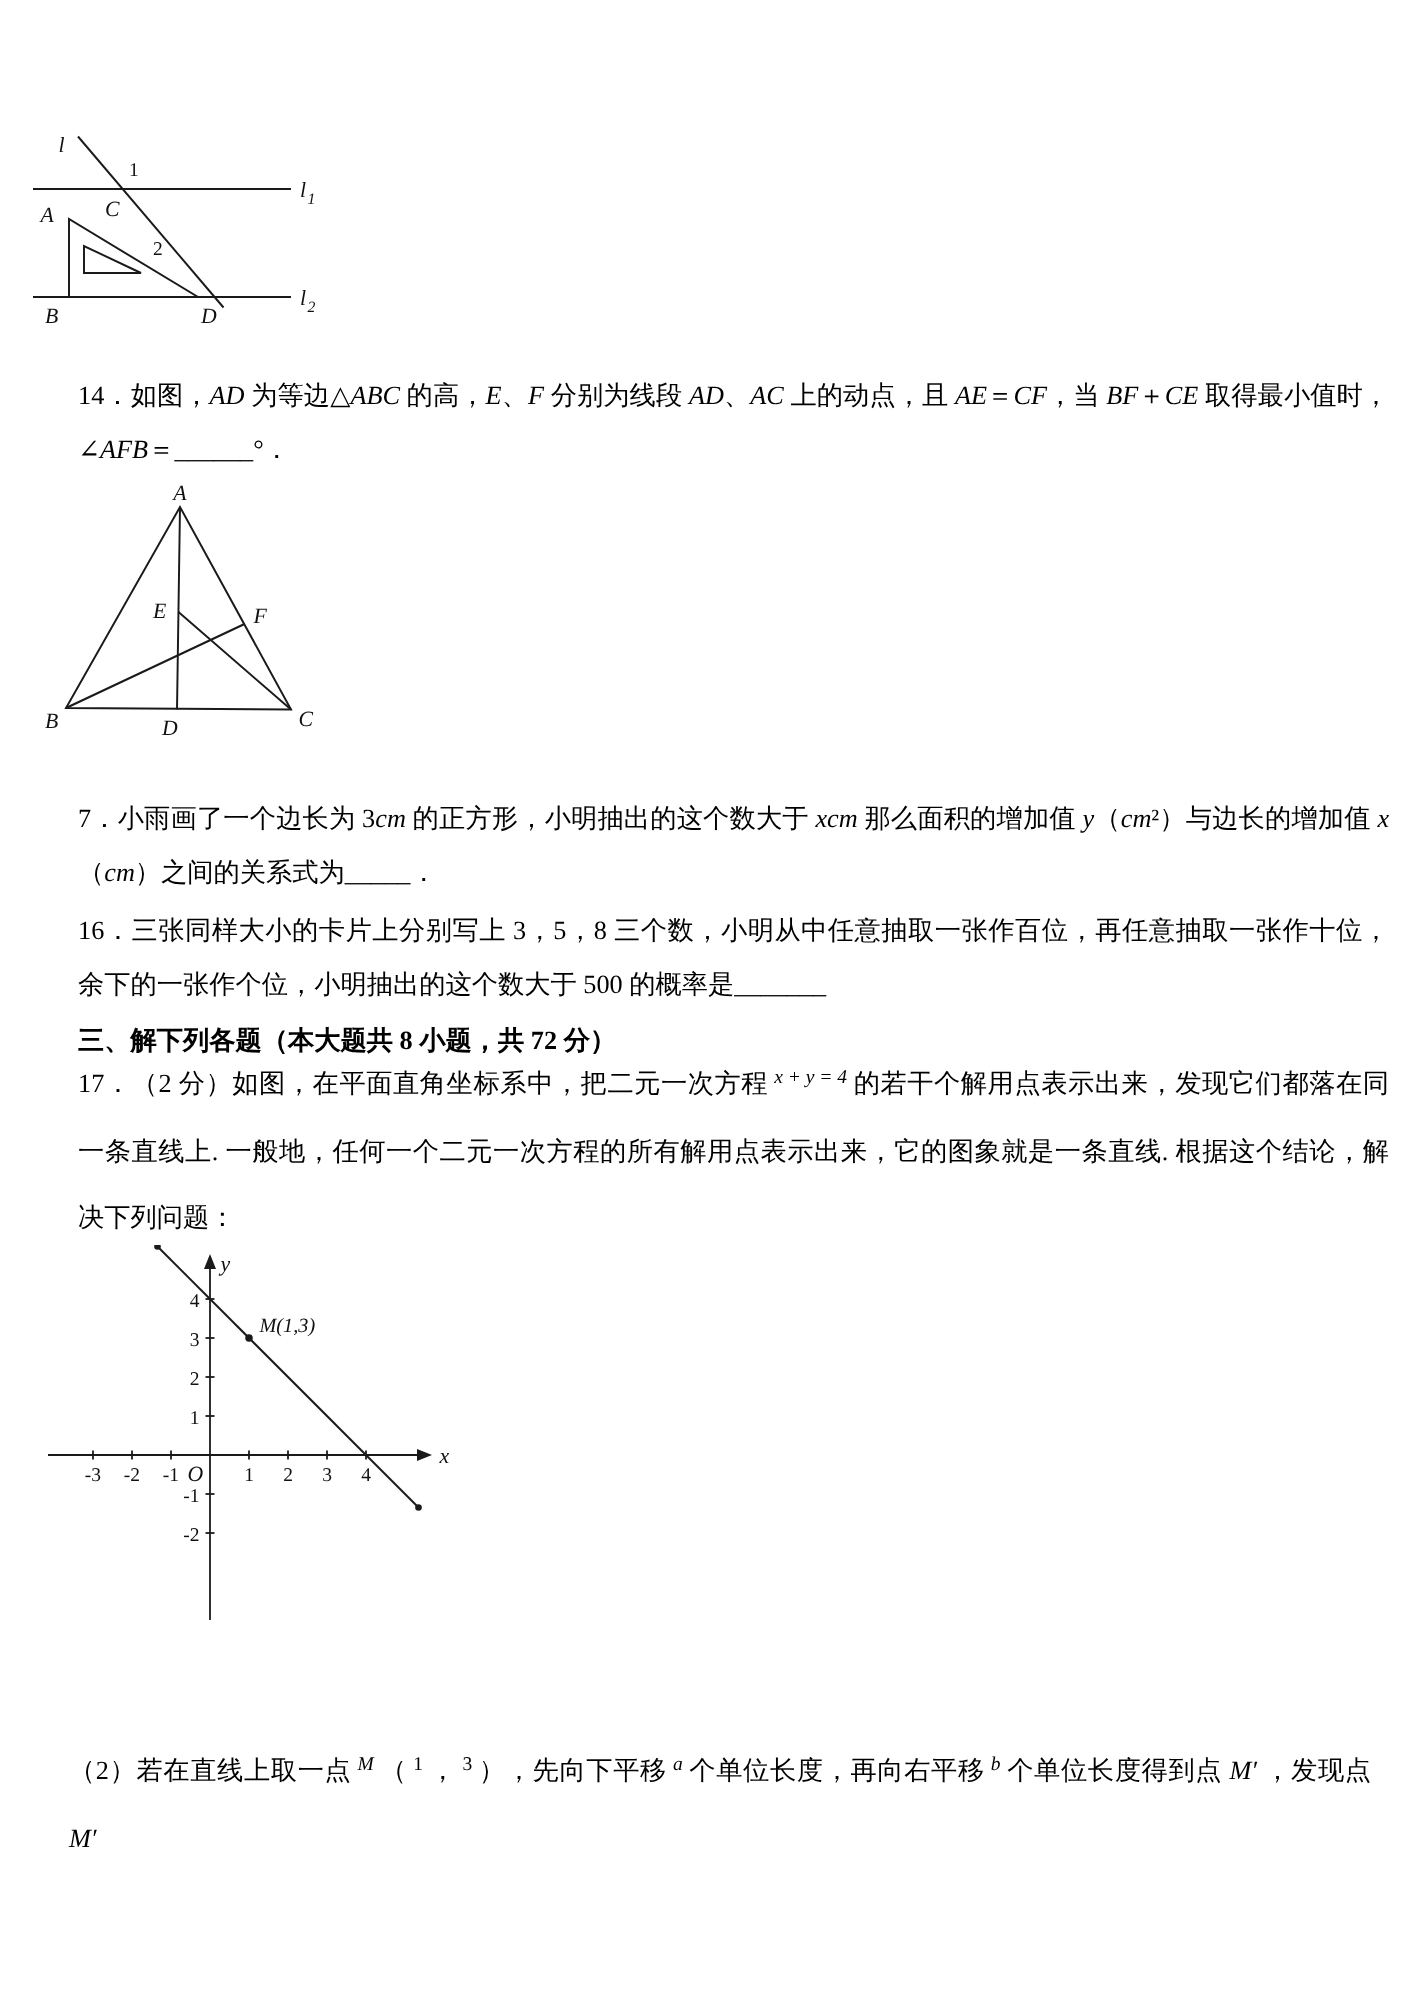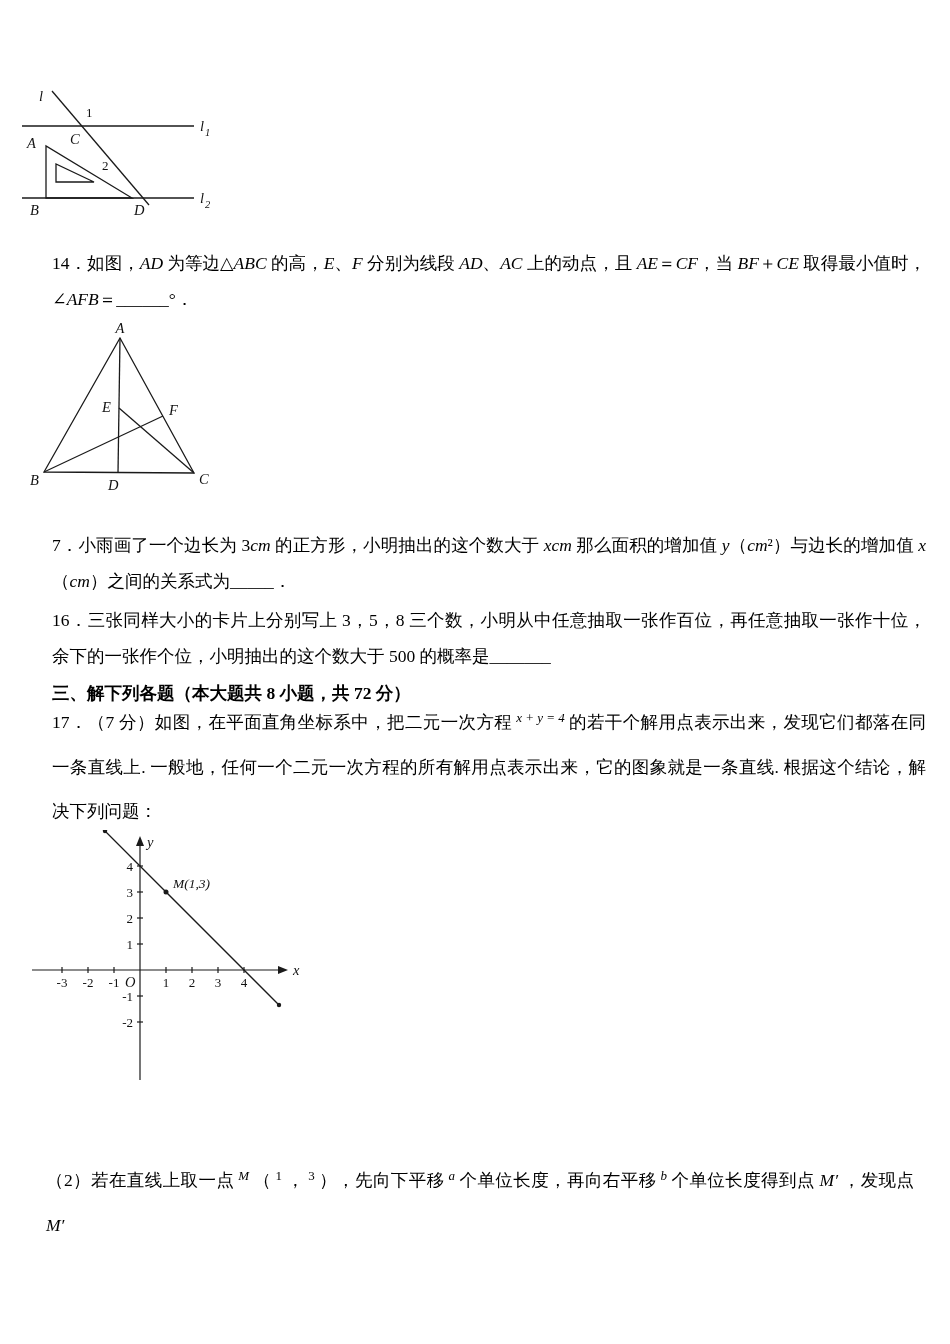--- a/index.html
+++ b/index.html
@@ -86,21 +86,21 @@
     <text x="72" y="90">E</text>
     <text x="139" y="93">F</text>
   </svg>
 
   <p class="tblock" style="top:528px"><span>7．</span><span><span>小雨画了一个边长为 3</span><span class="it">cm</span><span> 的正方形，小明抽出的这个数大于 </span><span class="it">xcm</span><span> 那么面积的增加值 </span><span class="it">y</span><span>（</span><span class="it">cm</span><span>²）与边长的增加值 </span><span class="it">x</span><span>（</span><span class="it">cm</span><span>）之间的关系式为_____．</span></span></p>
 
   <p class="tblock" style="top:603px"><span>16．</span><span>三张同样大小的卡片上分别写上 3，5，8 三个数，小明从中任意抽取一张作百位，再任意抽取一张作十位，余下的一张作个位，小明抽出的这个数大于 500 的概率是_______</span></p>
 
   <p class="tblock sec" style="top:676px"><span>三、解下列各题（本大题共 8 小题，共 72 分）</span></p>
 
-  <p class="tblock lh-big" style="top:700px"><span>17．</span><span><span>（7 分）如图，在平面直角坐标系中，把二元一次方程</span><span class="it raised">x + y = 4</span><span>的若干个解用点表示出来，发现它们都落在同一条直线上. 一般地，任何一个二元一次方程的所有解用点表示出来，它的图象就是一条直线. 根据这个结论，解决下列问题：</span></span></p>
+  <p class="tblock lh-big" style="top:700px"><span>17．</span><span><span>（2 分）如图，在平面直角坐标系中，把二元一次方程</span><span class="it raised">x + y = 4</span><span>的若干个解用点表示出来，发现它们都落在同一条直线上. 一般地，任何一个二元一次方程的所有解用点表示出来，它的图象就是一条直线. 根据这个结论，解决下列问题：</span></span></p>
 
   <svg class="fig" style="top:830px;left:22px" width="290" height="256" viewBox="0 0 290 256">
     <g stroke="#1a1a1a" stroke-width="1.2" fill="none">
       <line x1="10" y1="140" x2="258" y2="140"></line>
       <line x1="118" y1="250" x2="118" y2="12"></line>
 
       <line x1="40" y1="137" x2="40" y2="143"></line>
       <line x1="66" y1="137" x2="66" y2="143"></line>
       <line x1="92" y1="137" x2="92" y2="143"></line>
       <line x1="144" y1="137" x2="144" y2="143"></line>

